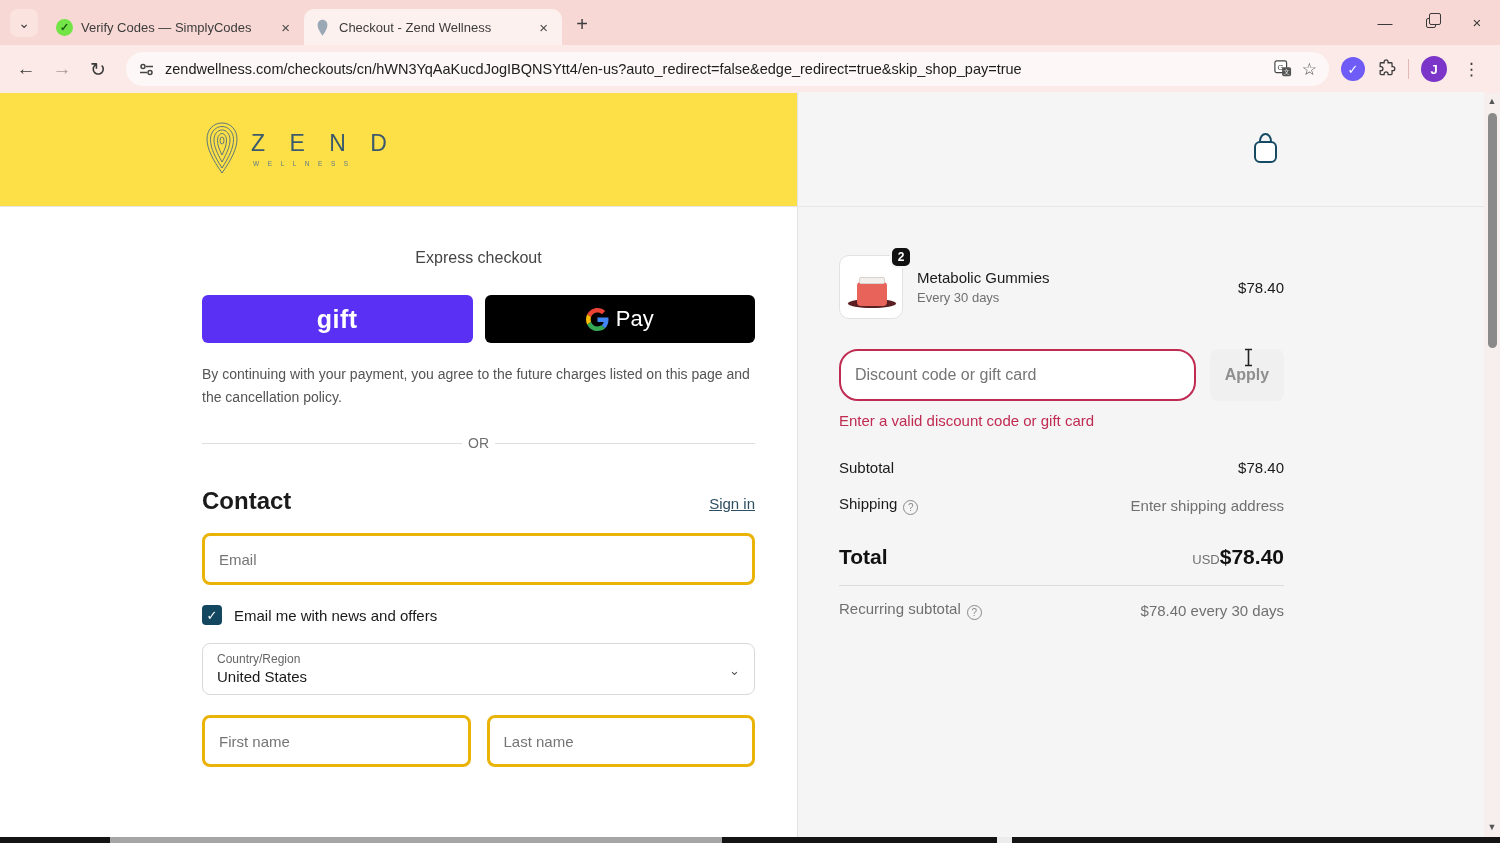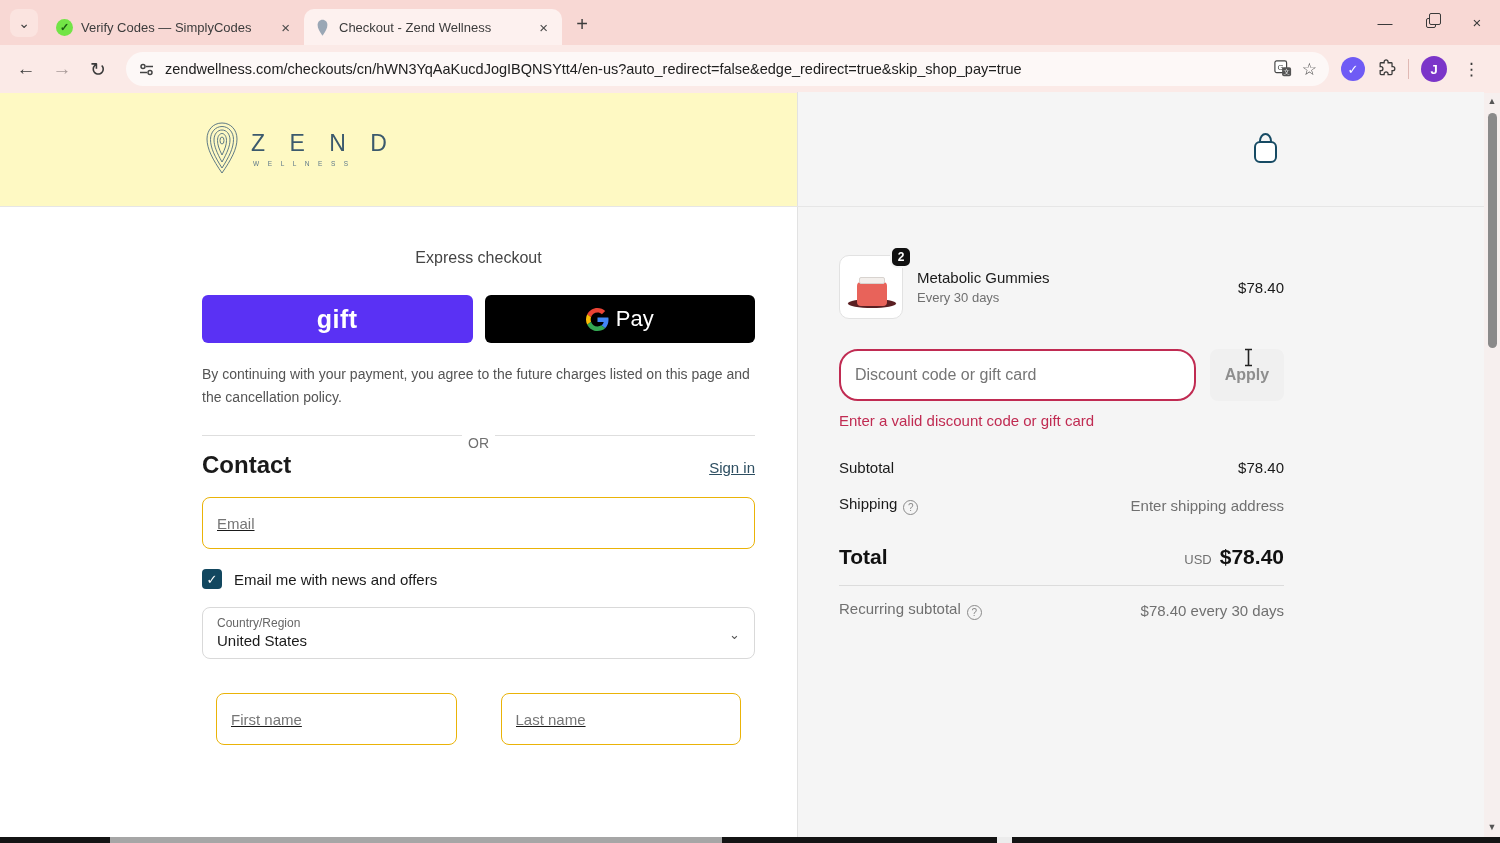--- a/index.html
+++ b/index.html
@@ -28,58 +28,58 @@
   .url-text { flex:1; font-size:14.5px; color:#202020; white-space:nowrap; overflow:hidden; }
   .tune-icon svg, .translate-icon svg { display:block; }
   .star-icon { font-size:17px; color:#4a4a4a; cursor:pointer; }
   .ext-circle { width:24px; height:24px; border-radius:50%; background:#6f5bf5; color:#fff; display:flex; align-items:center; justify-content:center; font-size:13px; cursor:pointer; }
   .toolbar-right { display:flex; align-items:center; gap:12px; padding-right:6px; }
   .tb-sep { width:1px; height:20px; background:#e0b9b4; }
   .avatar { width:26px; height:26px; border-radius:50%; background:#7b35c9; color:#fff; font-size:13px; font-weight:bold; display:flex; align-items:center; justify-content:center; cursor:pointer; }
   .kebab { font-size:17px; color:#3a3a3a; padding:0 4px; cursor:pointer; }
 
   
-  .page { position:absolute; top:93px; left:0; width:1484px; height:750px; background:#fef9c3; }
+  .page { position:absolute; top:93px; left:0; width:1484px; height:750px; background:#fde047; }
   .page-header { height:114px; border-bottom:1px solid #e6e6e6; position:relative; }
   .brand { position:absolute; left:205px; top:28px; display:flex; align-items:center; gap:12px; }
   .brand-text .brand-name { font-size:23px; letter-spacing:9px; color:#3c5a6d; font-weight:400; }
   .brand-text .brand-sub { font-size:6.5px; letter-spacing:3.4px; color:#5d7889; margin-top:3px; margin-left:2px; }
   .cart-btn { position:absolute; right:205px; top:40px; cursor:pointer; }
 
   .page-body { display:flex; height:635px; }
   .col-left { width:797px; background:#fff; }
   .left-inner { width:553px; margin-left:202px; }
   .col-right { flex:1; background:#f5f5f5; border-left:1px solid #e2e2e2; height:750px; margin-top:-115px; padding-top:115px; }
   .right-inner { width:445px; margin-left:41px; }
 
   
   .express-label { text-align:center; font-size:16px; color:#454545; margin-top:42px; }
   .pay-row { display:flex; gap:12px; margin-top:28px; }
   .pay-btn { flex:1; height:48px; border:none; border-radius:6px; display:flex; align-items:center; justify-content:center; gap:7px; cursor:pointer; }
   .shop-btn { background:#5a31f4; color:#fff; font-size:25px; font-weight:bold; letter-spacing:0.5px; }
   .gpay-btn { background:#000; color:#fff; font-size:22px; }
   .gpay-btn .gpay-text { font-size:22px; color:#fff; }
   .legal { margin-top:20px; font-size:14px; color:#545454; line-height:23px; }
-  .or-row { display:flex; gap:6px; margin-top:26px; color:#707070; font-size:14px; }
+  .or-row { display:flex; align-items:center; gap:6px; margin-top:26px; color:#707070; font-size:14px; }
   .or-row .line { flex:1; height:1px; background:#dedede; }
-  .section-head { display:flex; align-items:baseline; justify-content:space-between; }
+  .section-head { display:flex; align-items:baseline; justify-content:space-between; margin-top:36px; }
   h2.sec-title { font-size:24px; color:#1a1a1a; font-weight:bold; }
   .signin { font-size:15px; color:#2d4e61; text-decoration:underline; cursor:pointer; }
-  .input { width:100%; height:52px; border:1px solid #eab308; border-radius:8px; background:#fff; padding:0 14px; font-size:15px; color:#1a1a1a;text-decoration:underline; }
+  .input { width:100%; height:52px; border:3px solid #eab308; border-radius:8px; background:#fff; padding:0 14px; font-size:15px; color:#1a1a1a; }
   .input::placeholder { color:#757575; }
   .email-input { margin-top:18px; }
   .check-row { display:flex; align-items:center; gap:12px; margin-top:20px; }
   .checkbox { width:20px; height:20px; border-radius:4px; background:#12475f; color:#fff; font-size:13px; display:flex; align-items:center; justify-content:center; cursor:pointer; }
   .check-label { font-size:15px; color:#1a1a1a; }
   .select-box { position:relative; margin-top:18px; width:100%; height:52px; border:1px solid #d9d9d9; border-radius:8px; background:#fff; padding:8px 14px; cursor:pointer; }
   .select-label { font-size:12px; color:#666; }
   .select-value { font-size:15px; color:#1a1a1a; margin-top:2px; }
   .select-chev { position:absolute; right:14px; top:19px; color:#555; font-size:13px; }
   .name-row { display:flex; gap:16px; margin-top:20px; }
-  .name-row .input { margin:14px; }
+  .name-row .input { margin:0; }
 
   
   .item-row { display:flex; align-items:center; margin-top:48px; gap:14px; }
   .thumb-wrap { position:relative; flex:0 0 auto; }
   .thumb { width:64px; height:64px; border:1px solid #e2e2e2; border-radius:10px; background:#fff; position:relative; overflow:hidden; }
   .jar-beans { position:absolute; left:8px; bottom:10px; width:48px; height:9px; border-radius:50%; background:#5a1f22; }
   .jar-body { position:absolute; left:17px; bottom:12px; width:30px; height:24px; border-radius:4px; background:#e8635a; }
   .jar-lid { position:absolute; left:19px; bottom:34px; width:26px; height:7px; border-radius:2px; background:#f3efec; border:1px solid #d8d3cf; }
   .qty-badge { position:absolute; top:-9px; right:-9px; width:22px; height:22px; background:#111; color:#fff; border-radius:7px; border:2px solid #f5f5f5; font-size:12px; font-weight:bold; display:flex; align-items:center; justify-content:center; }
   .item-info { flex:1; }
@@ -91,21 +91,21 @@
   .discount-input::placeholder { color:#757575; }
   .apply-btn { width:74px; height:52px; border:none; border-radius:8px; background:#f0f0f0; color:#8e8e8e; font-size:16px; font-weight:bold; cursor:pointer; }
   .error-msg { margin-top:11px; font-size:15px; color:#c02b52; }
   .tot-row { display:flex; justify-content:space-between; align-items:center; font-size:15px; color:#1a1a1a; }
   .subtotal-row { margin-top:30px; }
   .shipping-row { margin-top:19px; }
   .muted { color:#707070; }
   .help-icon { display:inline-flex; width:15px; height:15px; border:1px solid #8a8a8a; border-radius:50%; color:#8a8a8a; font-size:10px; align-items:center; justify-content:center; margin-left:6px; vertical-align:-2px; cursor:pointer; }
   .total-row { margin-top:30px; }
   .total-label { font-size:21px; font-weight:bold; color:#111; }
-  .total-val { display:flex; align-items:baseline; gap:8px; }
+  .total-val { display:flex; align-items:baseline; }
   .currency { font-size:13px; color:#707070; }
   .total-amt { font-size:21px; font-weight:bold; color:#111; }
   .sum-divider { height:1px; background:#dcdcdc; margin-top:16px; }
   .recurring-row { margin-top:14px; font-size:15px; }
 
   
   .v-scrollbar { position:absolute; right:0; top:93px; width:16px; height:750px; background:#f6efee; }
   .sb-arrow { width:16px; height:16px; display:flex; align-items:center; justify-content:center; font-size:9px; color:#555; cursor:pointer; }
   .sb-arrow.down { position:absolute; bottom:8px; }
   .sb-thumb { position:absolute; top:20px; left:3.5px; width:9px; height:235px; border-radius:5px; background:#8a8a8a; cursor:pointer; }

